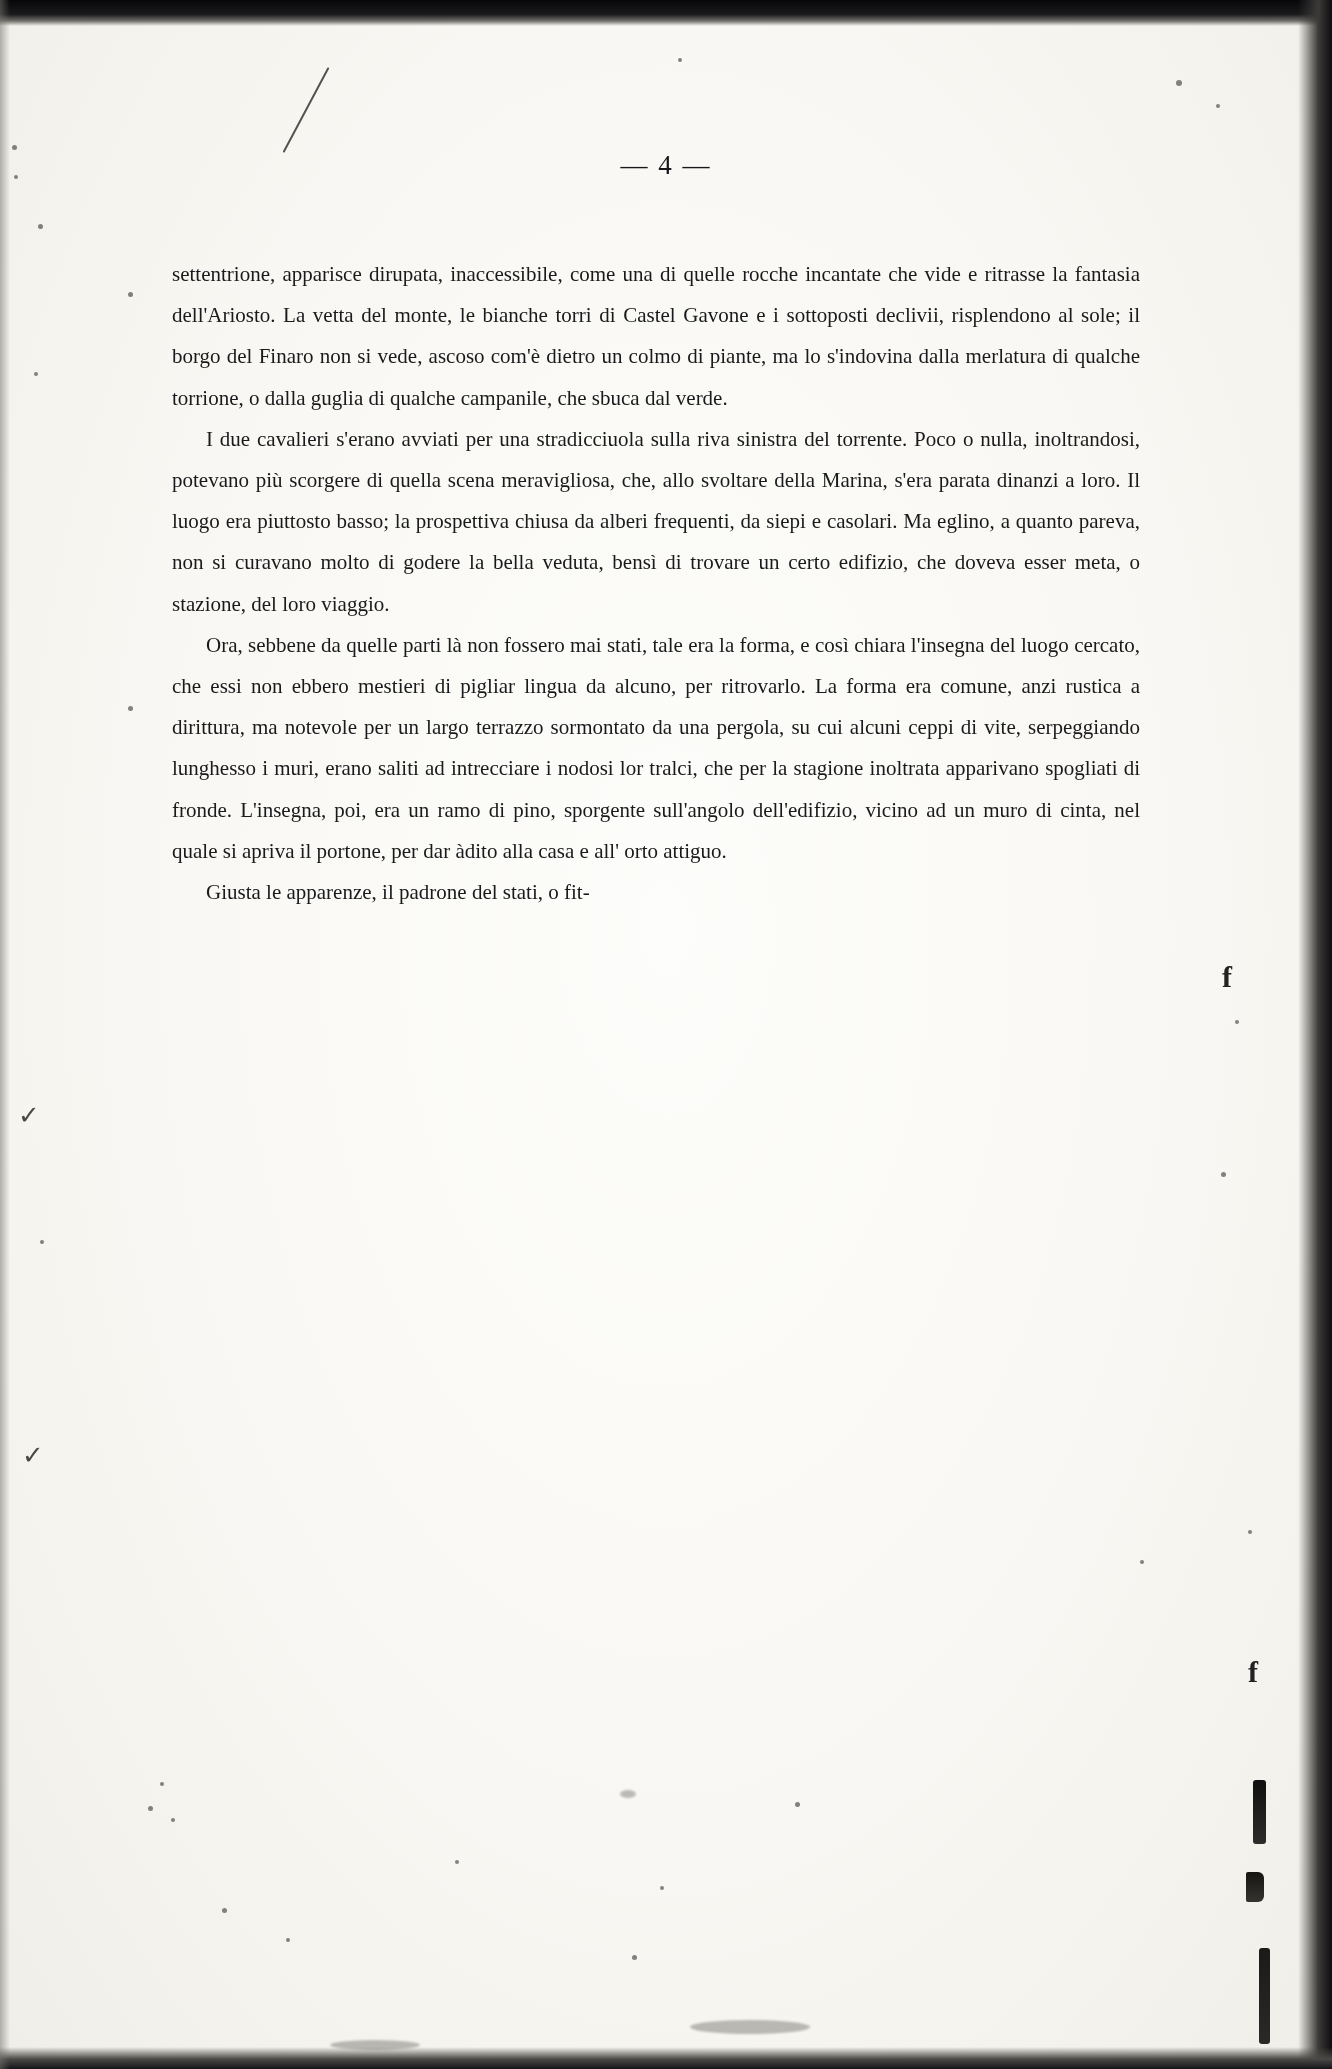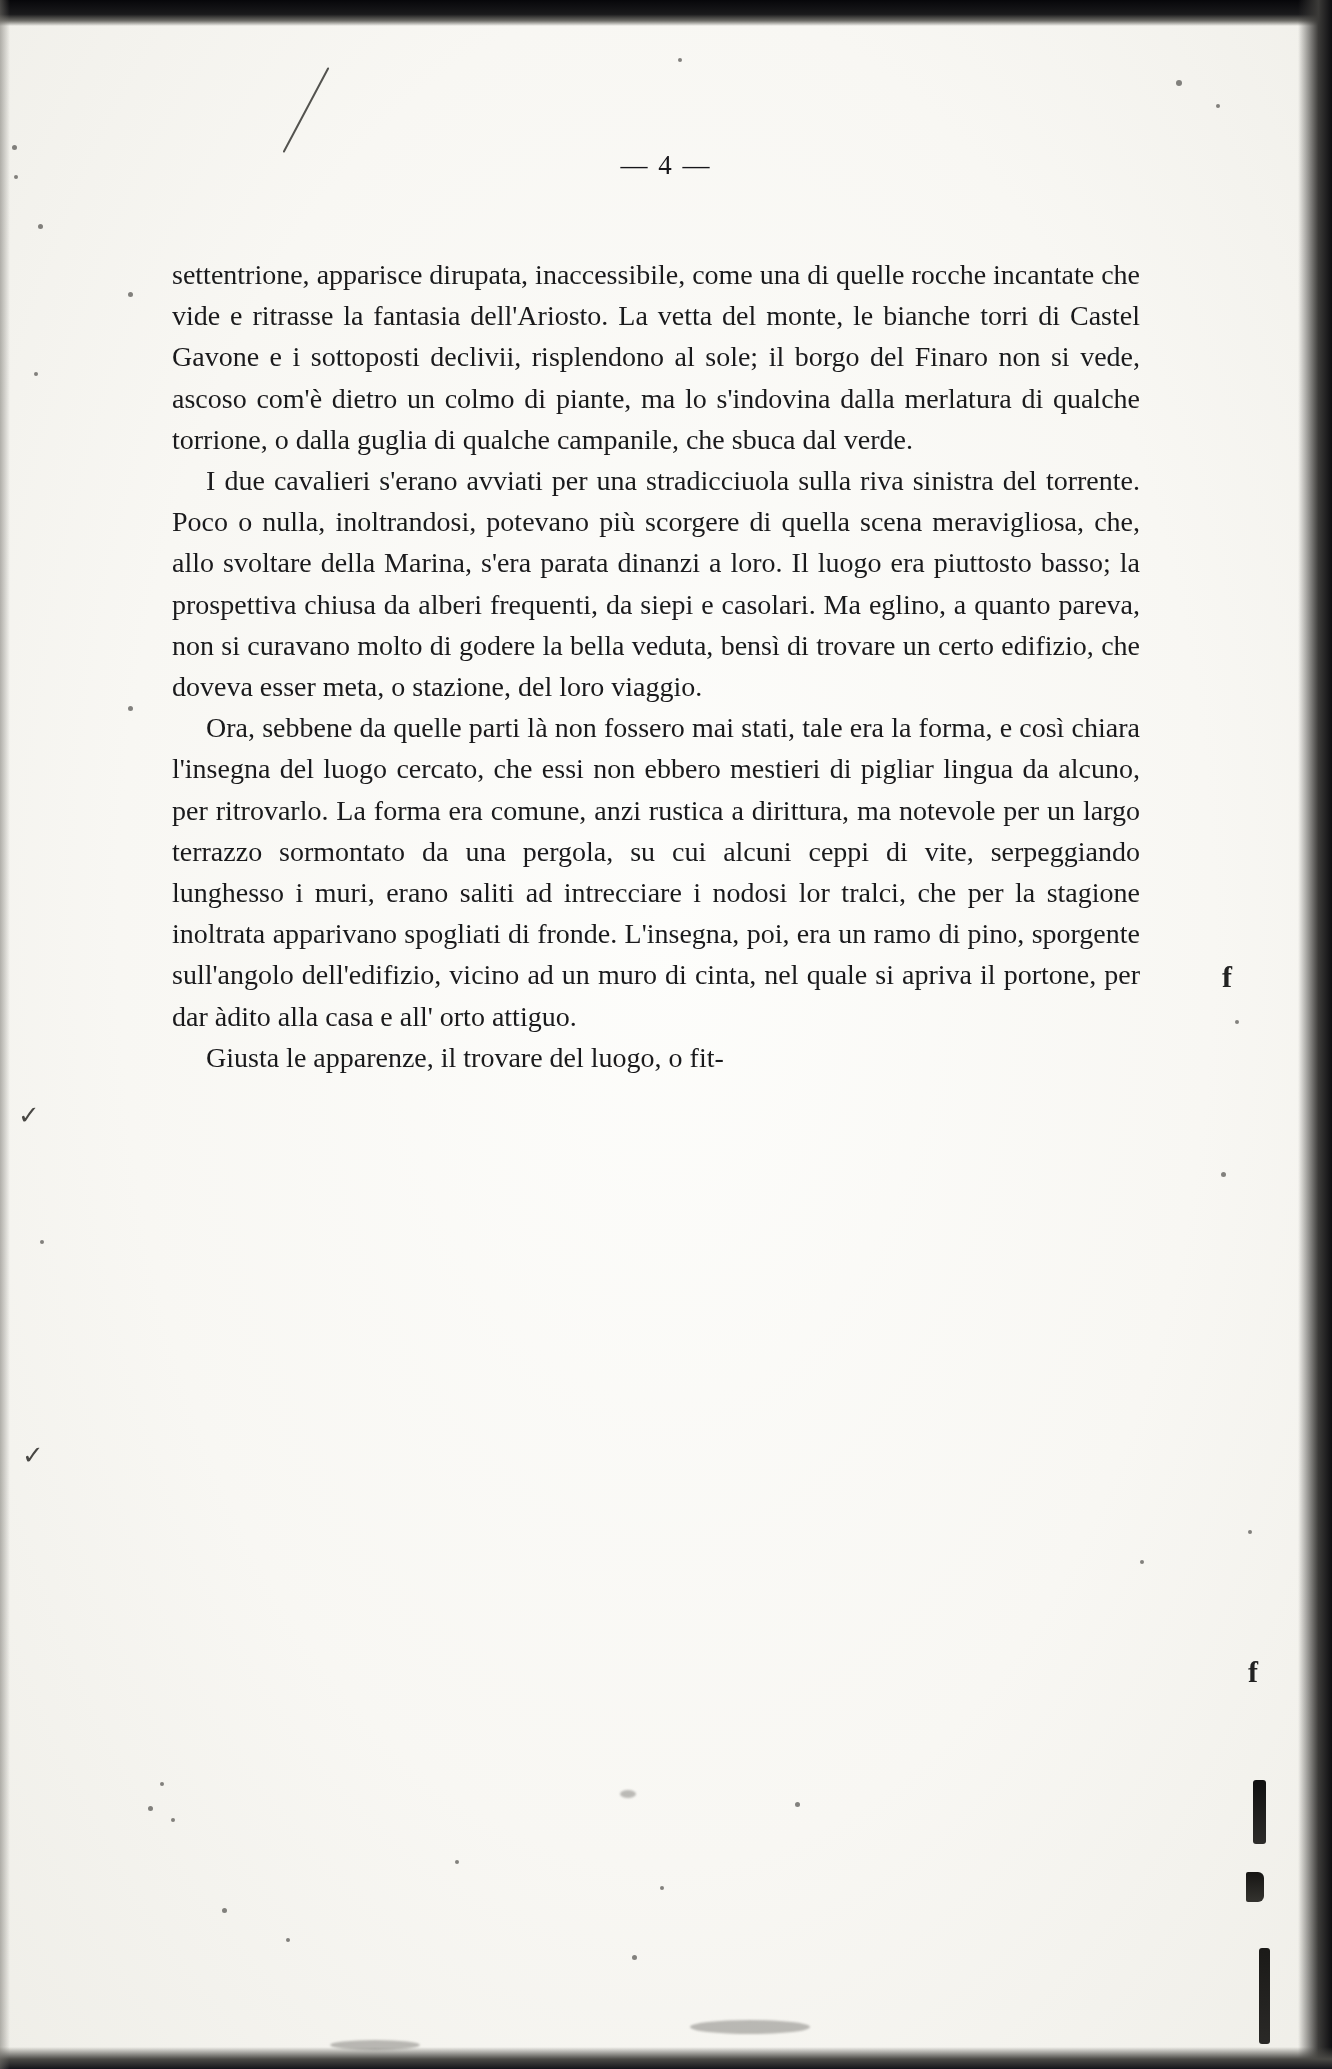--- a/index.html
+++ b/index.html
@@ -83,21 +83,21 @@
     letter-spacing: 2px;
     color: #17161a;
     font-family: "Liberation Serif", serif;
   }
 
   .body-text {
     position: absolute;
     left: 172px;
     top: 254px;
     width: 968px;
-    font-size: 28px;
+    font-size: 21px;
     line-height: 41.2px;
     color: #1a1a1c;
     text-align: justify;
     text-justify: inter-word;
   }
   .body-text p {
     margin: 0;
     text-indent: 34px;
   }
   .body-text p.noindent {
@@ -189,16 +189,16 @@
   <div class="smudge" style="left:620px; top:1790px; width:16px; height:8px;"></div>
   <div class="smudge" style="left:690px; top:2020px; width:120px; height:14px;"></div>
   <div class="smudge" style="left:330px; top:2040px; width:90px; height:10px;"></div>
 
   <div class="page-number">— 4 —</div>
 
   <div class="body-text">
     <p class="noindent">settentrione, apparisce dirupata, inaccessibile, come una di quelle rocche incantate che vide e ritrasse la fantasia dell'Ariosto. La vetta del monte, le bianche torri di Castel Gavone e i sottoposti declivii, risplendono al sole; il borgo del Finaro non si vede, ascoso com'è dietro un colmo di piante, ma lo s'indovina dalla merlatura di qualche torrione, o dalla guglia di qualche campanile, che sbuca dal verde.</p>
     <p>I due cavalieri s'erano avviati per una stradicciuola sulla riva sinistra del torrente. Poco o nulla, inoltrandosi, potevano più scorgere di quella scena meravigliosa, che, allo svoltare della Marina, s'era parata dinanzi a loro. Il luogo era piuttosto basso; la prospettiva chiusa da alberi frequenti, da siepi e casolari. Ma eglino, a quanto pareva, non si curavano molto di godere la bella veduta, bensì di trovare un certo edifizio, che doveva esser meta, o stazione, del loro viaggio.</p>
     <p>Ora, sebbene da quelle parti là non fossero mai stati, tale era la forma, e così chiara l'insegna del luogo cercato, che essi non ebbero mestieri di pigliar lingua da alcuno, per ritrovarlo. La forma era comune, anzi rustica a dirittura, ma notevole per un largo terrazzo sormontato da una pergola, su cui alcuni ceppi di vite, serpeggiando lunghesso i muri, erano saliti ad intrecciare i nodosi lor tralci, che per la stagione inoltrata apparivano spogliati di fronde. L'insegna, poi, era un ramo di pino, sporgente sull'angolo dell'edifizio, vicino ad un muro di cinta, nel quale si apriva il portone, per dar àdito alla casa e all' orto attiguo.</p>
-    <p>Giusta le apparenze, il trovare del luogo, o fit-</p>
+    <p>Giusta le apparenze, il padrone del stati, o fit-</p>
   </div>
 
 </div>
 
 </body></html>

